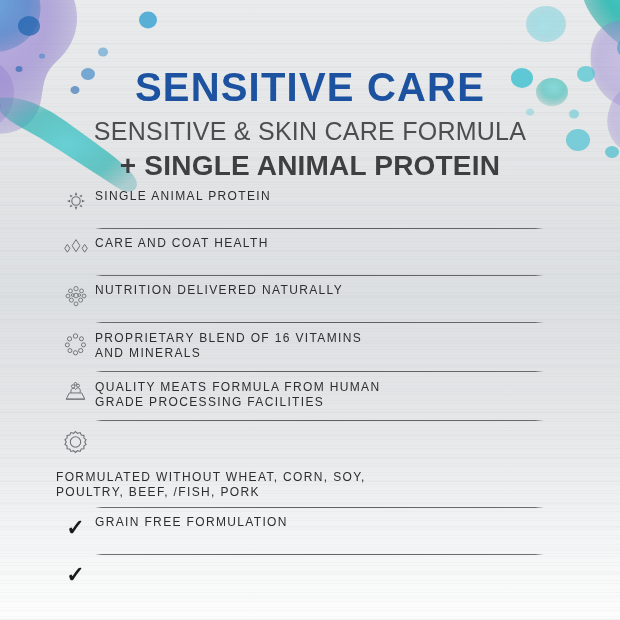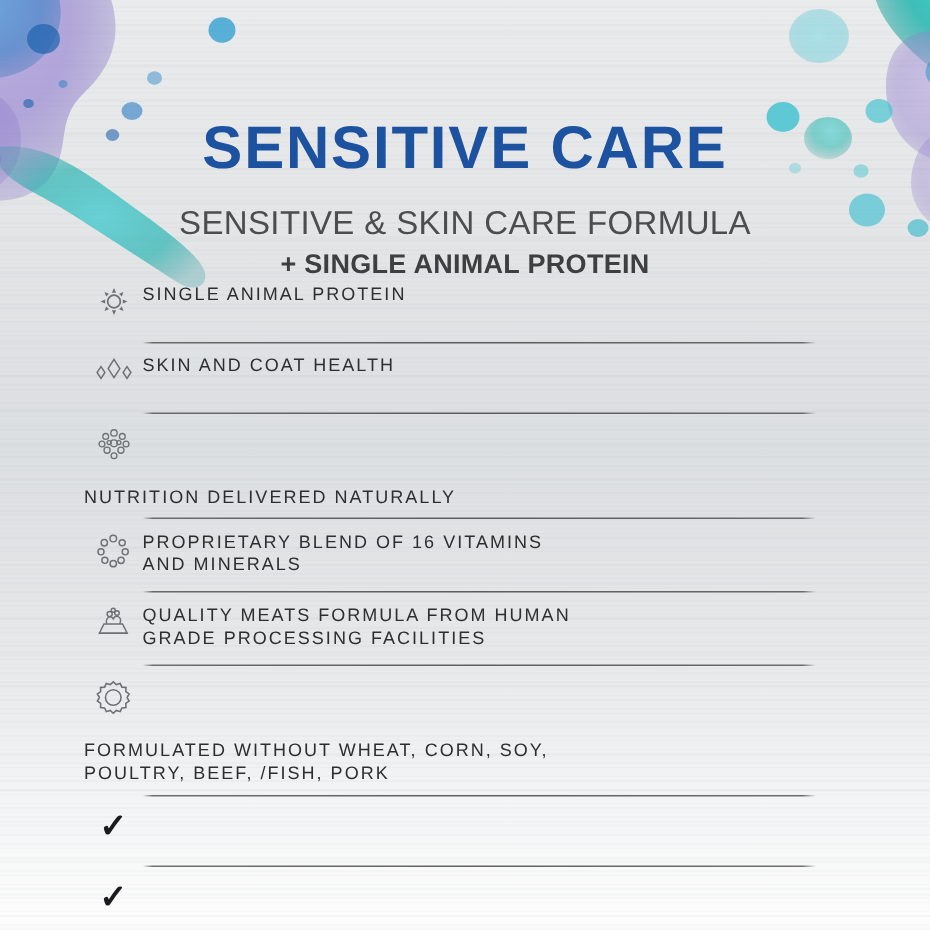--- a/index.html
+++ b/index.html
@@ -68,32 +68,32 @@
     top: 62px;
     width: 620px;
     text-align: center;
   }
   #main-title {
     font-size: 40px;
     font-weight: bold;
     letter-spacing: 1.2px;
     color: #1d52a0;
     line-height: 1.06;
-    margin: 16px;
+    margin: 4px;
   }
   #subtitle-1 {
-    font-size: 22px;
+    font-size: 25px;
     font-weight: normal;
     letter-spacing: 0.25px;
     color: #4d4d4f;
     line-height: 1.15;
     margin: 9px 0 0 0;
   }
   #subtitle-2 {
-    font-size: 18px;
+    font-size: 28px;
     font-weight: bold;
     letter-spacing: 0.2px;
     color: #3f3f41;
     line-height: 1.15;
     margin: 4px 0 0 0;
   }
 
   
   #feature-list {
     position: absolute;
@@ -258,24 +258,24 @@
       </div>
       <div class="feature-divider"></div>
       <div class="feature-row" style="padding-top: 6px; padding-bottom: 6px;">
         <div class="feature-icon">
           <svg width="26" height="20" viewBox="0 0 30 22" fill="none" stroke="#6e7174" stroke-width="1.15">
           <path d="M15 2.5 L19.5 9.5 L15 16.5 L10.5 9.5 Z"></path>
           <path d="M5 8 L8 12.5 L5 17 L2 12.5 Z"></path>
           <path d="M25 8 L28 12.5 L25 17 L22 12.5 Z"></path>
         </svg>
         </div>
-        <div class="feature-text">SKIN AND COAT HEALTH</div>
-      </div>
-      <div class="feature-divider"></div>
-      <div class="feature-row" style="padding-top: 6px; padding-bottom: 6px; flex-direction: column;">
+        <div class="feature-text">CARE AND COAT HEALTH</div>
+      </div>
+      <div class="feature-divider"></div>
+      <div class="feature-row" style="padding-top: 6px; padding-bottom: 6px;">
         <div class="feature-icon">
           <svg width="24" height="24" viewBox="0 0 26 26" fill="none" stroke="#6e7174" stroke-width="0.95">
           <circle cx="13" cy="5" r="2.3"></circle>
             <circle cx="7" cy="7.5" r="2.1"></circle>
           <circle cx="19" cy="7.5" r="2.1"></circle>
             <circle cx="4.3" cy="13" r="2.1"></circle>
           <circle cx="21.7" cy="13" r="2.1"></circle>
             <circle cx="13" cy="12.5" r="2.5"></circle>
           <circle cx="8" cy="17.5" r="2.2"></circle>
             <circle cx="18" cy="17.5" r="2.2"></circle>
@@ -332,20 +332,21 @@
         </svg>
         </div>
         <div class="feature-text">FORMULATED WITHOUT WHEAT, CORN, SOY,
 POULTRY, BEEF, /FISH, PORK</div>
       </div>
       <div class="feature-divider"></div>
       <div class="feature-row" style="padding-top: 6px; padding-bottom: 6px;">
         <div class="feature-icon">
           <span class="check-glyph">✓</span>
         </div>
+        <div class="feature-text">GRAIN FREE FORMULATION</div>
       </div>
       <div class="feature-divider"></div>
       <div class="feature-row" style="padding-top: 6px; padding-bottom: 6px;">
         <div class="feature-icon">
           <span class="check-glyph">✓</span>
         </div>
       </div>
     </div>
 
 </div>

